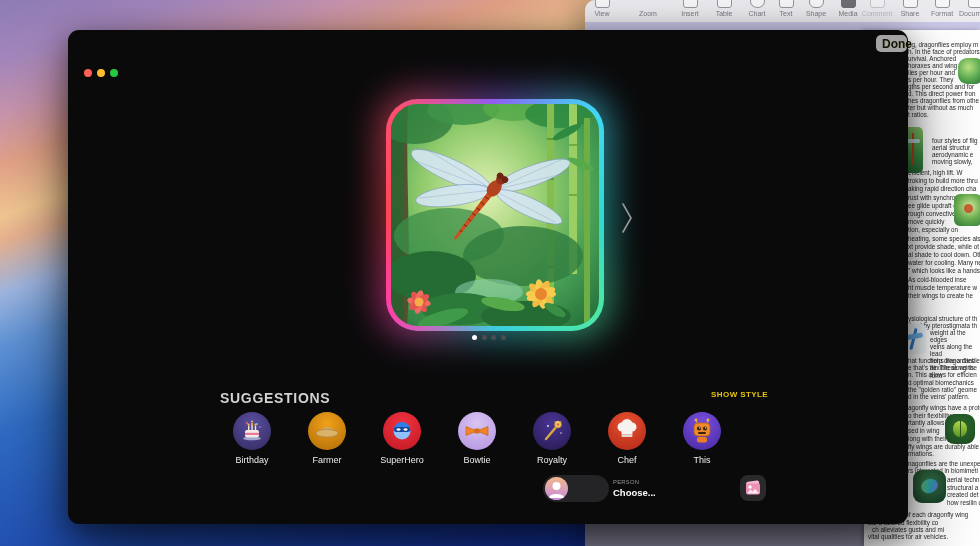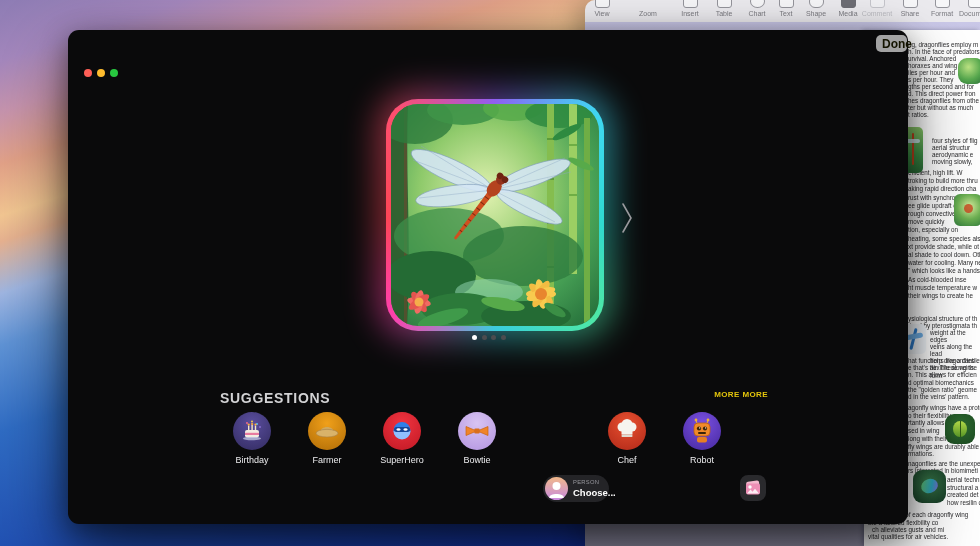--- a/index.html
+++ b/index.html
@@ -74,21 +74,21 @@
   .sugg-circle{width:38px;height:38px;border-radius:50%;margin:0 auto;overflow:hidden;}
   .sugg-label{margin-top:5px;font-size:9px;color:#ececee;}
 
   
   #prompt-input{position:absolute;left:150px;top:445px;width:310px;height:27px;border-radius:14px;
     background:#242427;display:flex;align-items:center;}
   #prompt-input svg{margin-left:9px;}
   #prompt-placeholder{margin-left:6px;font-size:10px;color:#8b8b91;}
   .chip{position:absolute;top:445px;height:27px;border-radius:14px;background:#242427;
     display:flex;align-items:center;}
-  #person-chip{left:475px;width:66px;}
+  #person-chip{left:475px;width:66px;gap:40px;}
   #style-chip{left:574px;width:94px;}
   .chip-avatar{width:23px;height:23px;border-radius:50%;margin-left:2px;overflow:hidden;flex:none;}
   .chip-text{margin-left:5px;line-height:1;}
   .chip-eyebrow{font-size:5.8px;color:#97979d;letter-spacing:.3px;margin-bottom:2.5px;}
   .chip-value{font-size:9.5px;font-weight:700;color:#ffffff;}
   #photos-btn{position:absolute;left:672px;top:445px;width:26px;height:26px;border-radius:8px;
     background:#2a2a2d;border:none;padding:0;}
 </style>
 </head>
 <body>
@@ -341,21 +341,21 @@
   </svg>
 
   <div id="dots">
     <div class="dot active"></div>
     <div class="dot"></div>
     <div class="dot"></div>
     <div class="dot"></div>
   </div>
 
   <div id="suggestions-title">SUGGESTIONS</div>
-  <div id="show-more">MORE MORE</div>
+  <div id="show-more">SHOW STYLE</div>
 
   <div class="sugg" style="left:231px">
     <div class="sugg-circle" style="background:radial-gradient(circle at 50% 30%,#f0a01a,#b06c06)">
       <svg width="38" height="38" viewBox="0 0 38 38">
         <path d="M12,21 c0-8 14-8 14,0 z" fill="#cfa85f"></path>
         <rect x="12" y="18.2" width="14" height="2.6" rx="1.2" fill="#7a5c34"></rect>
         <ellipse cx="19" cy="21.2" rx="11" ry="3.8" fill="#d9b36a" stroke="#a8824a" stroke-width="0.6"></ellipse>
       </svg>
     </div>
     <div class="sugg-label">Farmer</div>
@@ -395,20 +395,33 @@
       <svg width="38" height="38" viewBox="0 0 38 38">
         <circle cx="19" cy="18.5" r="8.5" fill="#2f7fe8"></circle>
         <path d="M10.5,19 a8.5,8.5 0 0 0 17,0 z" fill="#8fc0ff"></path>
         <rect x="11" y="15" width="16" height="5" rx="2.5" fill="#16489a"></rect>
         <ellipse cx="15.5" cy="17.5" rx="2" ry="1.3" fill="#ffffff"></ellipse>
         <ellipse cx="22.5" cy="17.5" rx="2" ry="1.3" fill="#ffffff"></ellipse>
       </svg>
     </div>
     <div class="sugg-label">SuperHero</div>
   </div>
+  <div class="sugg" style="left:456px">
+    <div class="sugg-circle" style="background:radial-gradient(circle at 50% 30%,#4a3494,#251a50)">
+      <svg width="38" height="38" viewBox="0 0 38 38">
+        <line x1="13" y1="27" x2="24" y2="14" stroke="#d9a83c" stroke-width="2.4" stroke-linecap="round"></line>
+        <circle cx="25" cy="12.5" r="3.4" fill="#f2c75a" stroke="#b8872a" stroke-width="0.8"></circle>
+        <circle cx="25" cy="12.5" r="1.2" fill="#e05a6a"></circle>
+        <path d="M22,9.5 l1.2,1.5 1.8-2 1.8,2 1.2-1.5" fill="none" stroke="#f5d36a" stroke-width="1"></path>
+        <circle cx="15" cy="14" r="0.9" fill="#ffffff" opacity="0.9"></circle>
+        <circle cx="28" cy="21" r="0.8" fill="#ffffff" opacity="0.8"></circle>
+      </svg>
+    </div>
+    <div class="sugg-label">Royalty</div>
+  </div>
   <div class="sugg" style="left:531px">
     <div class="sugg-circle" style="background:radial-gradient(circle at 50% 30%,#e85030,#b02818)">
       <svg width="38" height="38" viewBox="0 0 38 38">
         <circle cx="14" cy="15" r="4.5" fill="#f6f3ee"></circle>
           <circle cx="19" cy="12.5" r="5.5" fill="#f6f3ee"></circle>
         <circle cx="24" cy="15" r="4.5" fill="#f6f3ee"></circle>
         <rect x="13.5" y="14" width="11" height="8.5" fill="#f6f3ee"></rect>
         <rect x="13.5" y="22.5" width="11" height="2.6" rx="1.2" fill="#dfdbd2"></rect>
       </svg>
     </div>
@@ -423,21 +436,21 @@
           <circle cx="25" cy="8" r="1.4" fill="#f0b03a"></circle>
         <rect x="11" y="11" width="16" height="13" rx="4" fill="#f08a2a" stroke="#b85f12" stroke-width="0.8"></rect>
         <circle cx="16" cy="16.5" r="2.1" fill="#3a2408"></circle>
           <circle cx="22" cy="16.5" r="2.1" fill="#3a2408"></circle>
         <circle cx="16.6" cy="15.9" r="0.7" fill="#ffe9c8"></circle>
           <circle cx="22.6" cy="15.9" r="0.7" fill="#ffe9c8"></circle>
         <rect x="15" y="20" width="8" height="2" rx="1" fill="#3a2408"></rect>
         <rect x="14" y="25" width="10" height="5.5" rx="2" fill="#e87f22"></rect>
       </svg>
     </div>
-    <div class="sugg-label">Robot</div>
+    <div class="sugg-label">This</div>
   </div>
 
 
   <div class="chip" id="person-chip">
     <div class="chip-avatar" style="background:linear-gradient(180deg,#f2b98a,#c78ae0)">
       <svg width="23" height="23" viewBox="0 0 23 23">
         <circle cx="11.5" cy="9" r="4" fill="#ffffff"></circle>
         <path d="M4,21 c0-5.5 15-5.5 15,0 z" fill="#ffffff"></path>
       </svg>
     </div>

